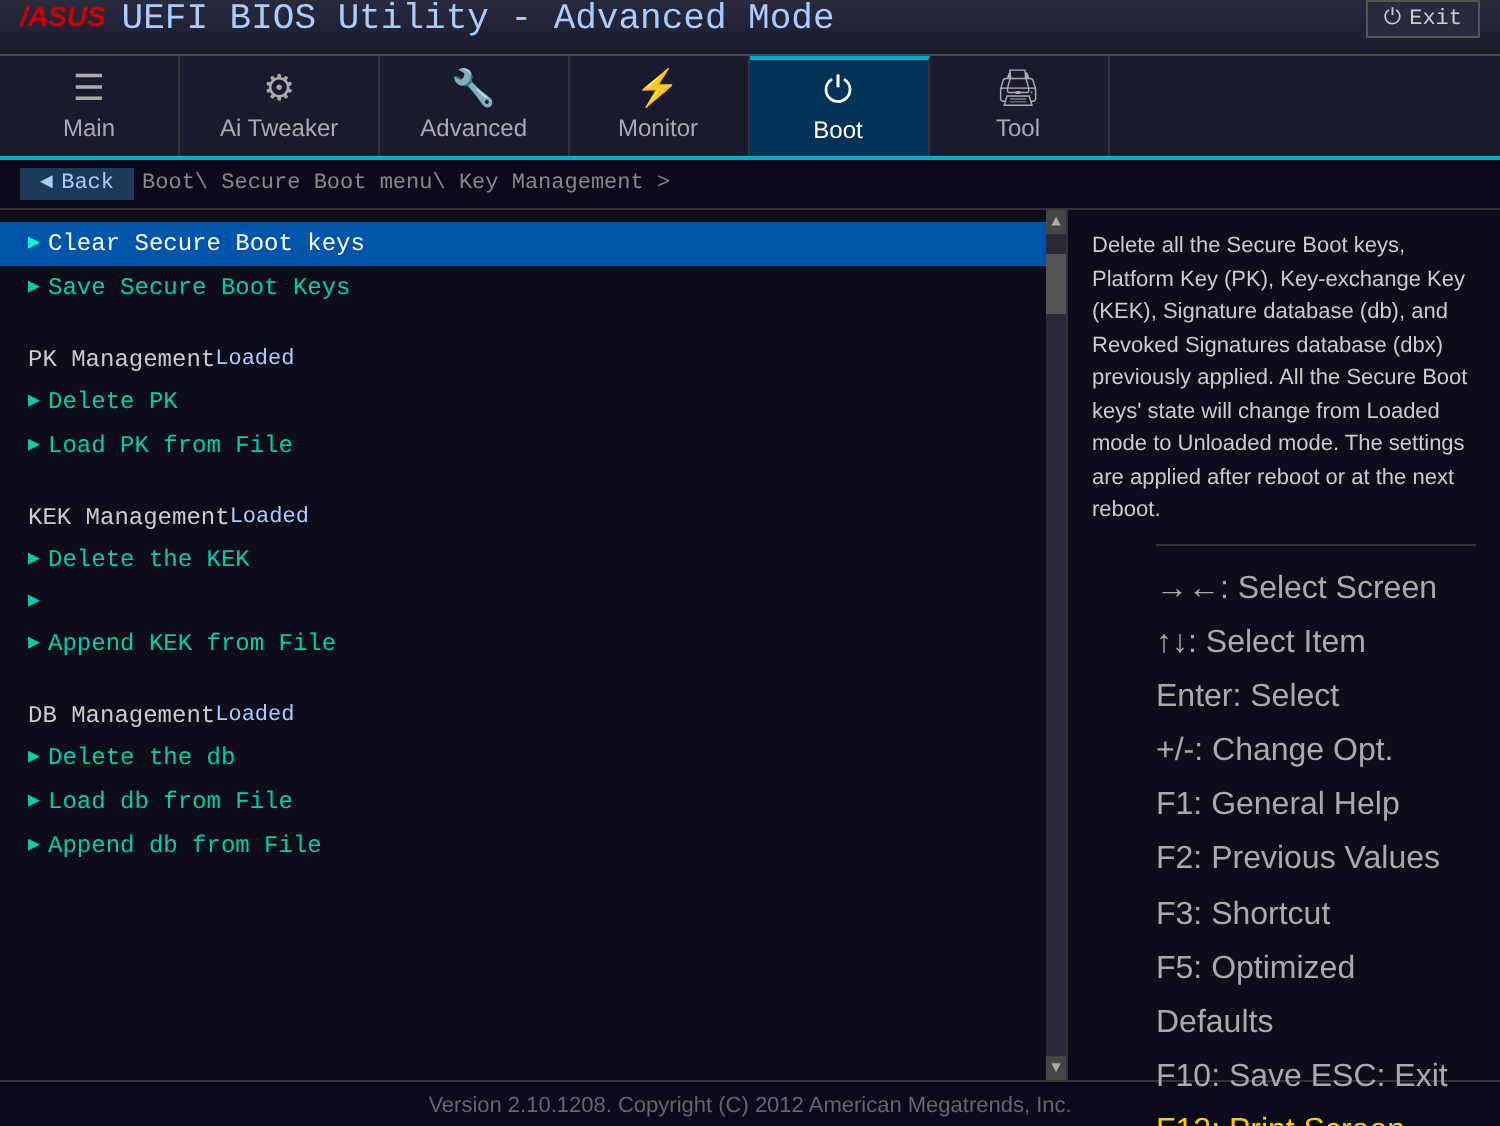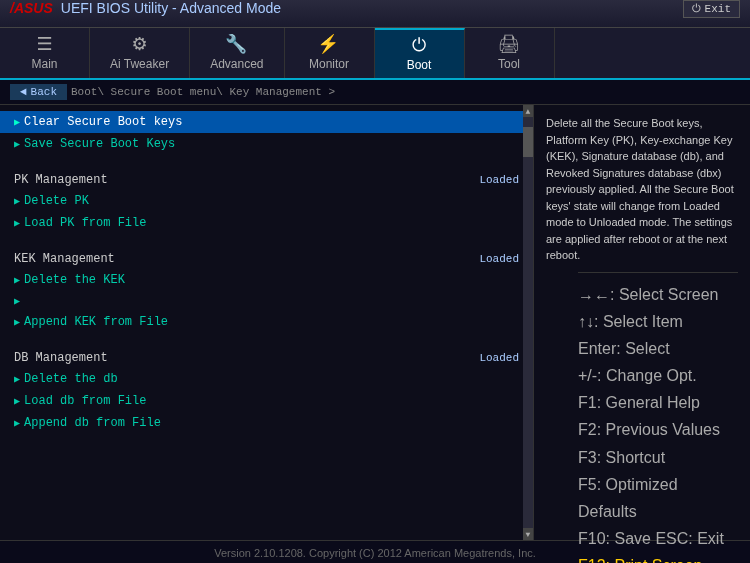--- a/index.html
+++ b/index.html
@@ -24,22 +24,22 @@
     #asus-logo {
       color: #cc0000;
       font-weight: bold;
       font-size: 14px;
       font-style: italic;
       margin-right: 8px;
       font-family: Arial, sans-serif;
     }
     #header-title {
       color: #aaccff;
-      font-size: 14px;
-      font-family: Liberation Sans, sans-serif;
+      font-size: 18px;
+      font-family: Liberation Mono, monospace;
       flex: 1;
     }
     #exit-btn {
       color: #cccccc;
       font-size: 11px;
       display: flex;
       align-items: center;
       gap: 4px;
       cursor: pointer;
       border: 1px solid #555;
@@ -142,21 +142,20 @@
       color: #00ccaa;
       font-size: 10px;
     }
     .menu-item.selected .arrow { color: #00ffcc; }
 
     .section-header {
       padding: 12px 14px 3px 14px;
       color: #cccccc;
       font-size: 12px;
       display: flex;
-      justify-content: space-between;
       align-items: center;
     }
     .section-status {
       color: #aaccff;
       font-size: 11px;
     }
 
     
     .scrollbar-container {
       position: absolute;

